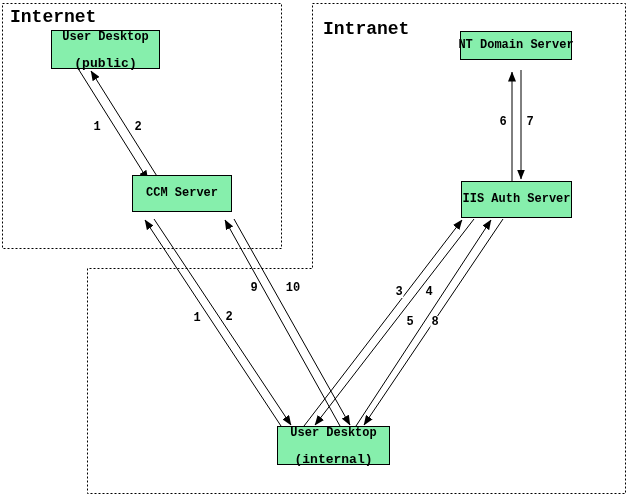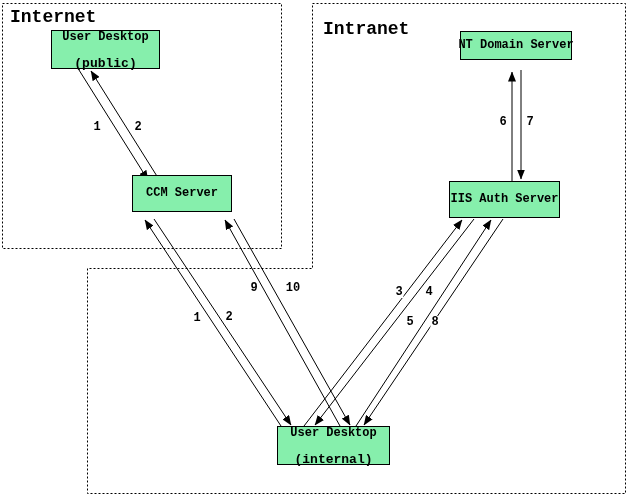--- a/index.html
+++ b/index.html
@@ -99,21 +99,21 @@
   </div>
 
   <div class="node" style="left:132px;top:175px;width:100px;height:37px">
     <div class="node-title">CCM Server</div>
   </div>
 
   <div class="node" style="left:460px;top:31px;width:112px;height:29px">
     <div class="node-title">NT Domain Server</div>
   </div>
 
-  <div class="node" style="left:449px;top:181px;width:111px;height:37px">
+  <div class="node" style="left:461px;top:181px;width:111px;height:37px">
     <div class="node-title">IIS Auth Server</div>
   </div>
 
   <div class="node" style="left:277px;top:426px;width:113px;height:39px">
     <div class="node-title">User Desktop</div>
     <div class="node-sub">(internal)</div>
   </div>
 
   <span class="arrow-num" style="left:97px;top:127px">1</span>
   <span class="arrow-num" style="left:138px;top:127px">2</span>

